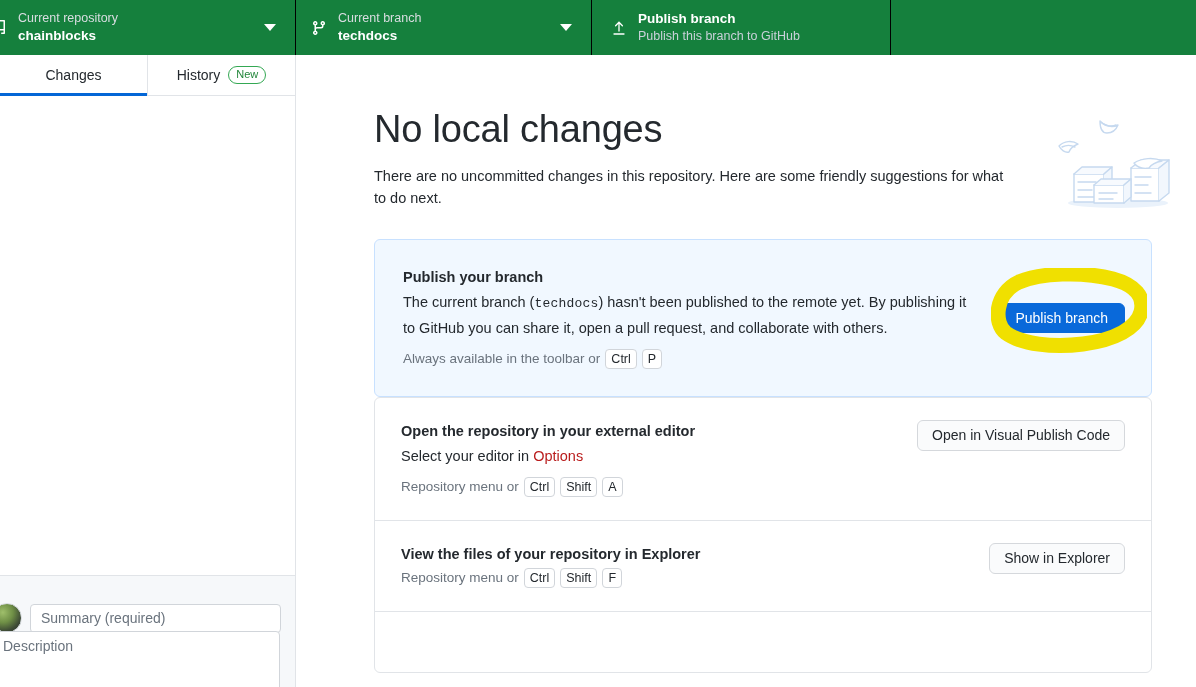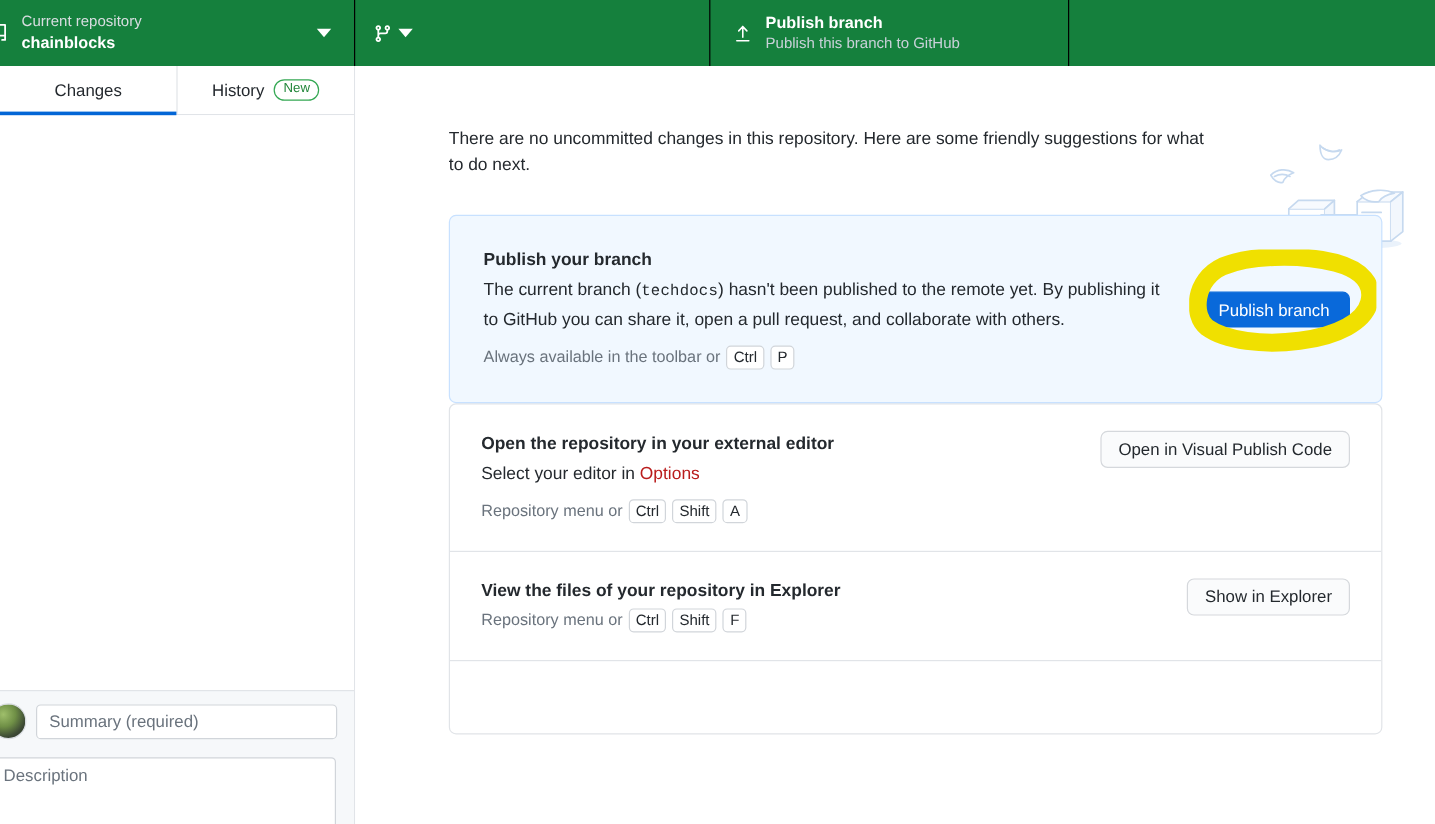--- a/index.html
+++ b/index.html
@@ -86,21 +86,21 @@
   }
   .changed-files {
     height: 33px; display: flex; align-items: center; justify-content: center;
     font-size: 13.5px; color: #24292e;
     background: #f6f8fa; border-bottom: 1px solid #e1e4e8;
   }
   .file-list { height: 487px; background: #ffffff; }
 
   .commit-area {
     position: absolute; left: 0; bottom: 0; width: 295px;
-    padding: 10px 14px 0 14px;
+    padding: 27px 14px 0 14px;
     background: #f6f8fa;
     border-top: 1px solid #e1e4e8;
     height: 112px;
   }
   .summary-row { display: flex; align-items: center; gap: 8px; }
   .avatar {
     width: 30px; height: 30px; min-width: 30px; border-radius: 50%;
     margin-left: -22px;
     background: radial-gradient(circle at 35% 30%, #9fbf6b 0%, #6f8f46 38%, #3d4a35 70%, #2b2f28 100%);
     border: 1px solid #d8dce0;
@@ -226,20 +226,24 @@
       <div class="tb-caret"></div>
       <div class="tb-sep"></div>
     </div>
 
     <div class="tb-item tb-branch">
       <div class="tb-icon">
         <svg width="16" height="16" viewBox="0 0 16 16" fill="currentColor" aria-hidden="true">
           <path d="M9.5 3.25a2.25 2.25 0 1 1 3 2.122V6A2.5 2.5 0 0 1 10 8.5H6a1 1 0 0 0-1 1v1.128a2.251 2.251 0 1 1-1.5 0V5.372a2.25 2.25 0 1 1 1.5 0v1.836A2.493 2.493 0 0 1 6 7h4a1 1 0 0 0 1-1v-.628A2.25 2.25 0 0 1 9.5 3.25Zm-6 0a.75.75 0 1 0 1.5 0 .75.75 0 0 0-1.5 0Zm8.25-.75a.75.75 0 1 0 0 1.5.75.75 0 0 0 0-1.5ZM4.25 12a.75.75 0 1 0 0 1.5.75.75 0 0 0 0-1.5Z"></path>
         </svg>
       </div>
+      <div class="tb-text">
+        <div class="tb-label">Current branch</div>
+        <div class="tb-value">techdocs</div>
+      </div>
       <div class="tb-caret"></div>
       <div class="tb-sep"></div>
     </div>
 
     <div class="tb-item tb-publish">
       <div class="tb-icon">
         <svg width="16" height="16" viewBox="0 0 16 16" fill="none" stroke="currentColor" stroke-width="1.3" aria-hidden="true">
           <path d="M8 11V2.6M8 2.2 4.6 5.7M8 2.2l3.4 3.5M3 14h10" stroke-linecap="round"></path>
         </svg>
       </div>
@@ -300,20 +304,21 @@
           <path d="M58 71l8-7v28l-8 7" fill="#f2f7fd"></path>
           <path d="M32 79h18M32 87h14M32 94h18"></path>
 
           <path d="M48 82h30v18H48z" fill="#ffffff"></path>
           <path d="M48 82l7-6h30l-7 6" fill="#f7fafe"></path>
           <path d="M78 82l7-6v18l-7 6" fill="#f2f7fd"></path>
           <path d="M53 90h18M53 96h14"></path>
         </svg>
       </div>
 
+      <h1 class="page-title">No local changes</h1>
       <p class="page-sub">There are no uncommitted changes in this repository. Here are some friendly suggestions for what to do next.</p>
 
       <div class="card primary">
         <div class="card-body">
           <div class="card-title">Publish your branch</div>
           <div class="card-desc"><span>The current branch (</span><span class="mono">techdocs</span><span>) hasn't been published to the remote yet. By publishing it to GitHub you can share it, open a pull request, and collaborate with others.</span></div>
           <div class="card-hint">
             <span>Always available in the toolbar or</span>
             <span class="keycap">Ctrl</span>
             <span class="keycap">P</span>

